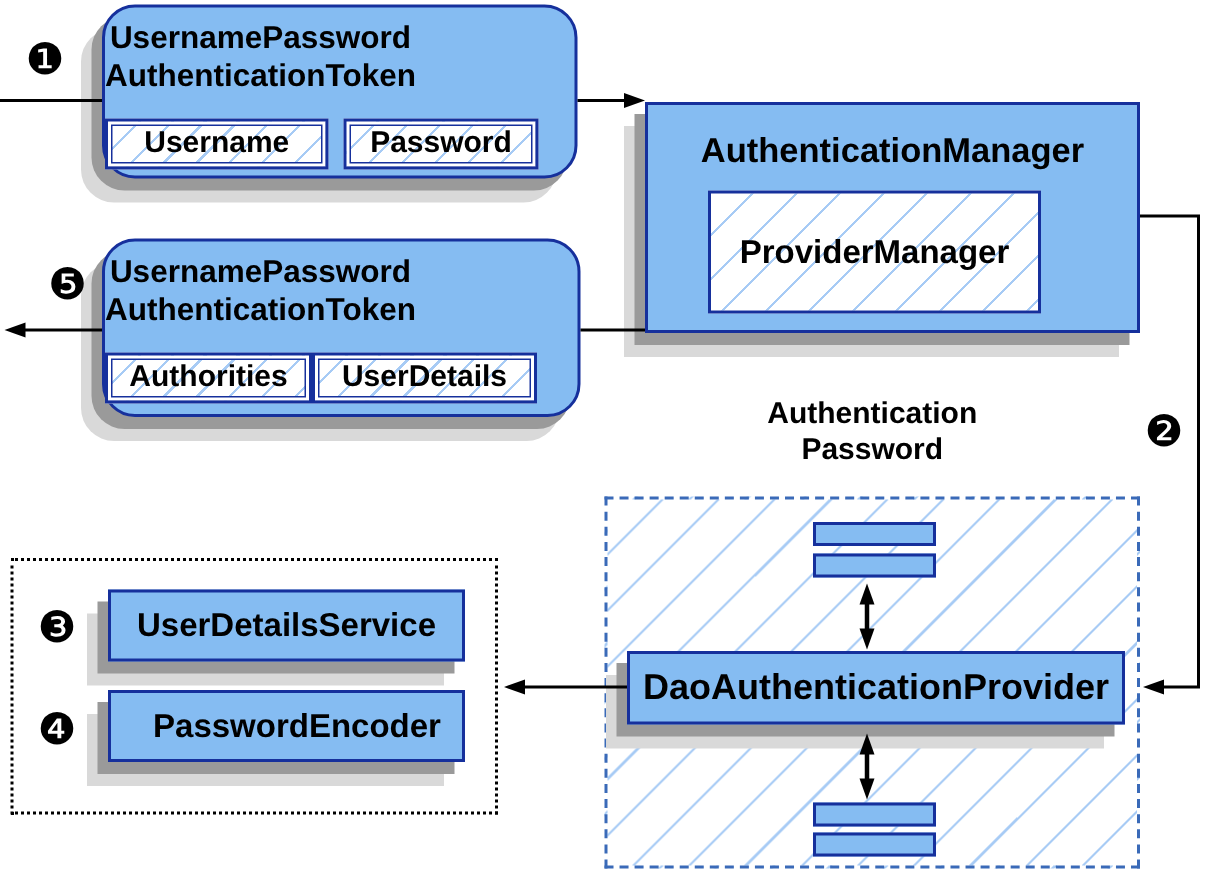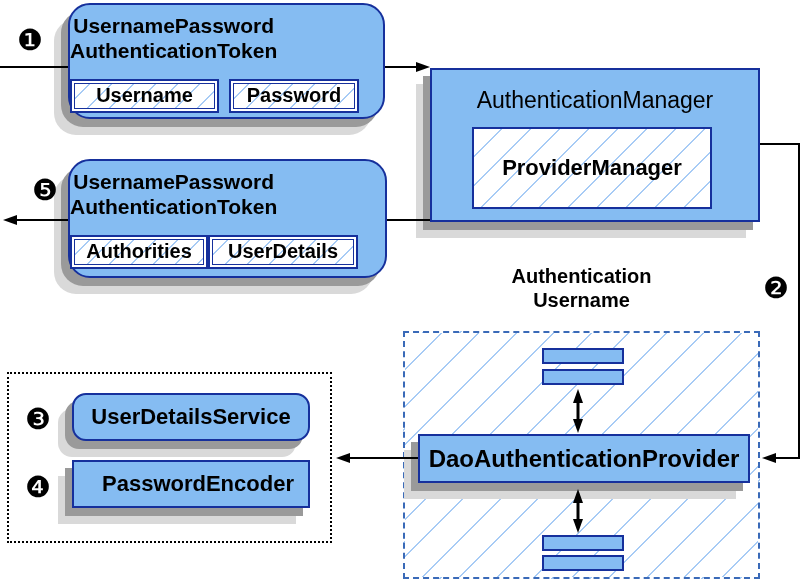--- a/index.html
+++ b/index.html
@@ -29,21 +29,21 @@
     background-image:repeating-linear-gradient(135deg,rgba(0,0,0,0) 0 14px,var(--hatch,#a7cbf5) 14px 15.5px);
     box-shadow:inset 0 0 0 2px #fff,inset 0 0 0 3px var(--node_border,#16309c);
   }
   .hatchbox{
     box-sizing:border-box;
     border:2px solid var(--node_border,#16309c);
     background-color:#fff;
     background-image:repeating-linear-gradient(135deg,rgba(0,0,0,0) 0 19px,var(--hatch,#a7cbf5) 19px 20.5px);
     display:flex;align-items:center;justify-content:center;font-weight:bold;
   }
-  .plain-title{font-weight:normal;text-align:center;}
+  .plain-title{font-weight:bold;text-align:center;}
   .badge{position:absolute;font-size:29px;line-height:32px;width:32px;text-align:center;color:#000;}
   .bar{
     position:absolute;box-sizing:border-box;width:82px;height:16px;
     background:var(--node_fill,#85BCF2);border:2px solid var(--node_border,#16309c);
   }
   .dashed-group{
     position:absolute;box-sizing:border-box;
     border:2px dashed var(--dashed_border,#3a6ab8);
     background-color:#fff;
     background-image:repeating-linear-gradient(135deg,rgba(0,0,0,0) 0 25px,var(--hatch,#a7cbf5) 25px 26.5px);
@@ -58,21 +58,21 @@
   }
   .svc{display:flex;align-items:center;justify-content:center;font-weight:bold;font-size:22px;}
   .wires{position:absolute;left:0;top:0;pointer-events:none;}
 </style>
 </head>
 <body>
 
 <div class="stage">
 
   <div class="group-title" style="left:403px;top:264px;width:357px;">Authentication
-Username</div>
+Password</div>
   <div class="dashed-group" style="left:403px;top:331px;width:357px;height:248px;"></div>
 
   <div class="bar" style="left:542px;top:348px;"></div>
   <div class="bar" style="left:542px;top:369px;"></div>
 
   <div class="bar" style="left:542px;top:535px;"></div>
   <div class="bar" style="left:542px;top:555px;"></div>
 
   <div class="node svc" style="left:418px;top:434px;width:332px;height:49px;font-size:24px;">
     <span>DaoAuthenticationProvider</span>
@@ -82,36 +82,36 @@
     <div class="token-title">UsernamePassword
 AuthenticationToken</div>
     <div class="subrow">
       <div class="subbox" style="width:149px;margin-right:10px;">Username</div>
       <div class="subbox" style="width:130px;">Password</div>
     </div>
   </div>
 
   <div class="node" style="left:430px;top:68px;width:330px;height:154px;">
     <div class="plain-title" style="margin-top:17px;font-size:23px;">AuthenticationManager</div>
-    <div class="hatchbox" style="position:absolute;left:40px;top:57px;width:240px;height:82px;font-size:22px;">
+    <div class="hatchbox" style="position:absolute;left:40px;top:57px;width:222px;height:82px;font-size:22px;">
       <span>ProviderManager</span>
     </div>
   </div>
 
   <div class="node rounded token" style="left:68px;top:159px;width:319px;height:119px;">
     <div class="token-title">UsernamePassword
 AuthenticationToken</div>
     <div class="subrow">
       <div class="subbox" style="width:138px;">Authorities</div>
       <div class="subbox" style="width:150px;margin-right:9px;">UserDetails</div>
     </div>
   </div>
 
   <div class="dotted-group" style="left:7px;top:372px;width:325px;height:171px;"></div>
-  <div class="node svc" style="left:72px;top:393px;width:238px;height:48px;border-radius:14px;">
+  <div class="node svc" style="left:72px;top:393px;width:238px;height:48px;">
     <span>UserDetailsService</span>
   </div>
   <div class="node svc" style="left:72px;top:460px;width:238px;height:48px;padding-left:14px;">
     <span>PasswordEncoder</span>
   </div>
 
   <div class="badge" style="left:14px;top:24px;">❶</div>
   <div class="badge" style="left:760px;top:272px;">❷</div>
   <div class="badge" style="left:22px;top:403px;">❸</div>
   <div class="badge" style="left:22px;top:471px;">❹</div>

